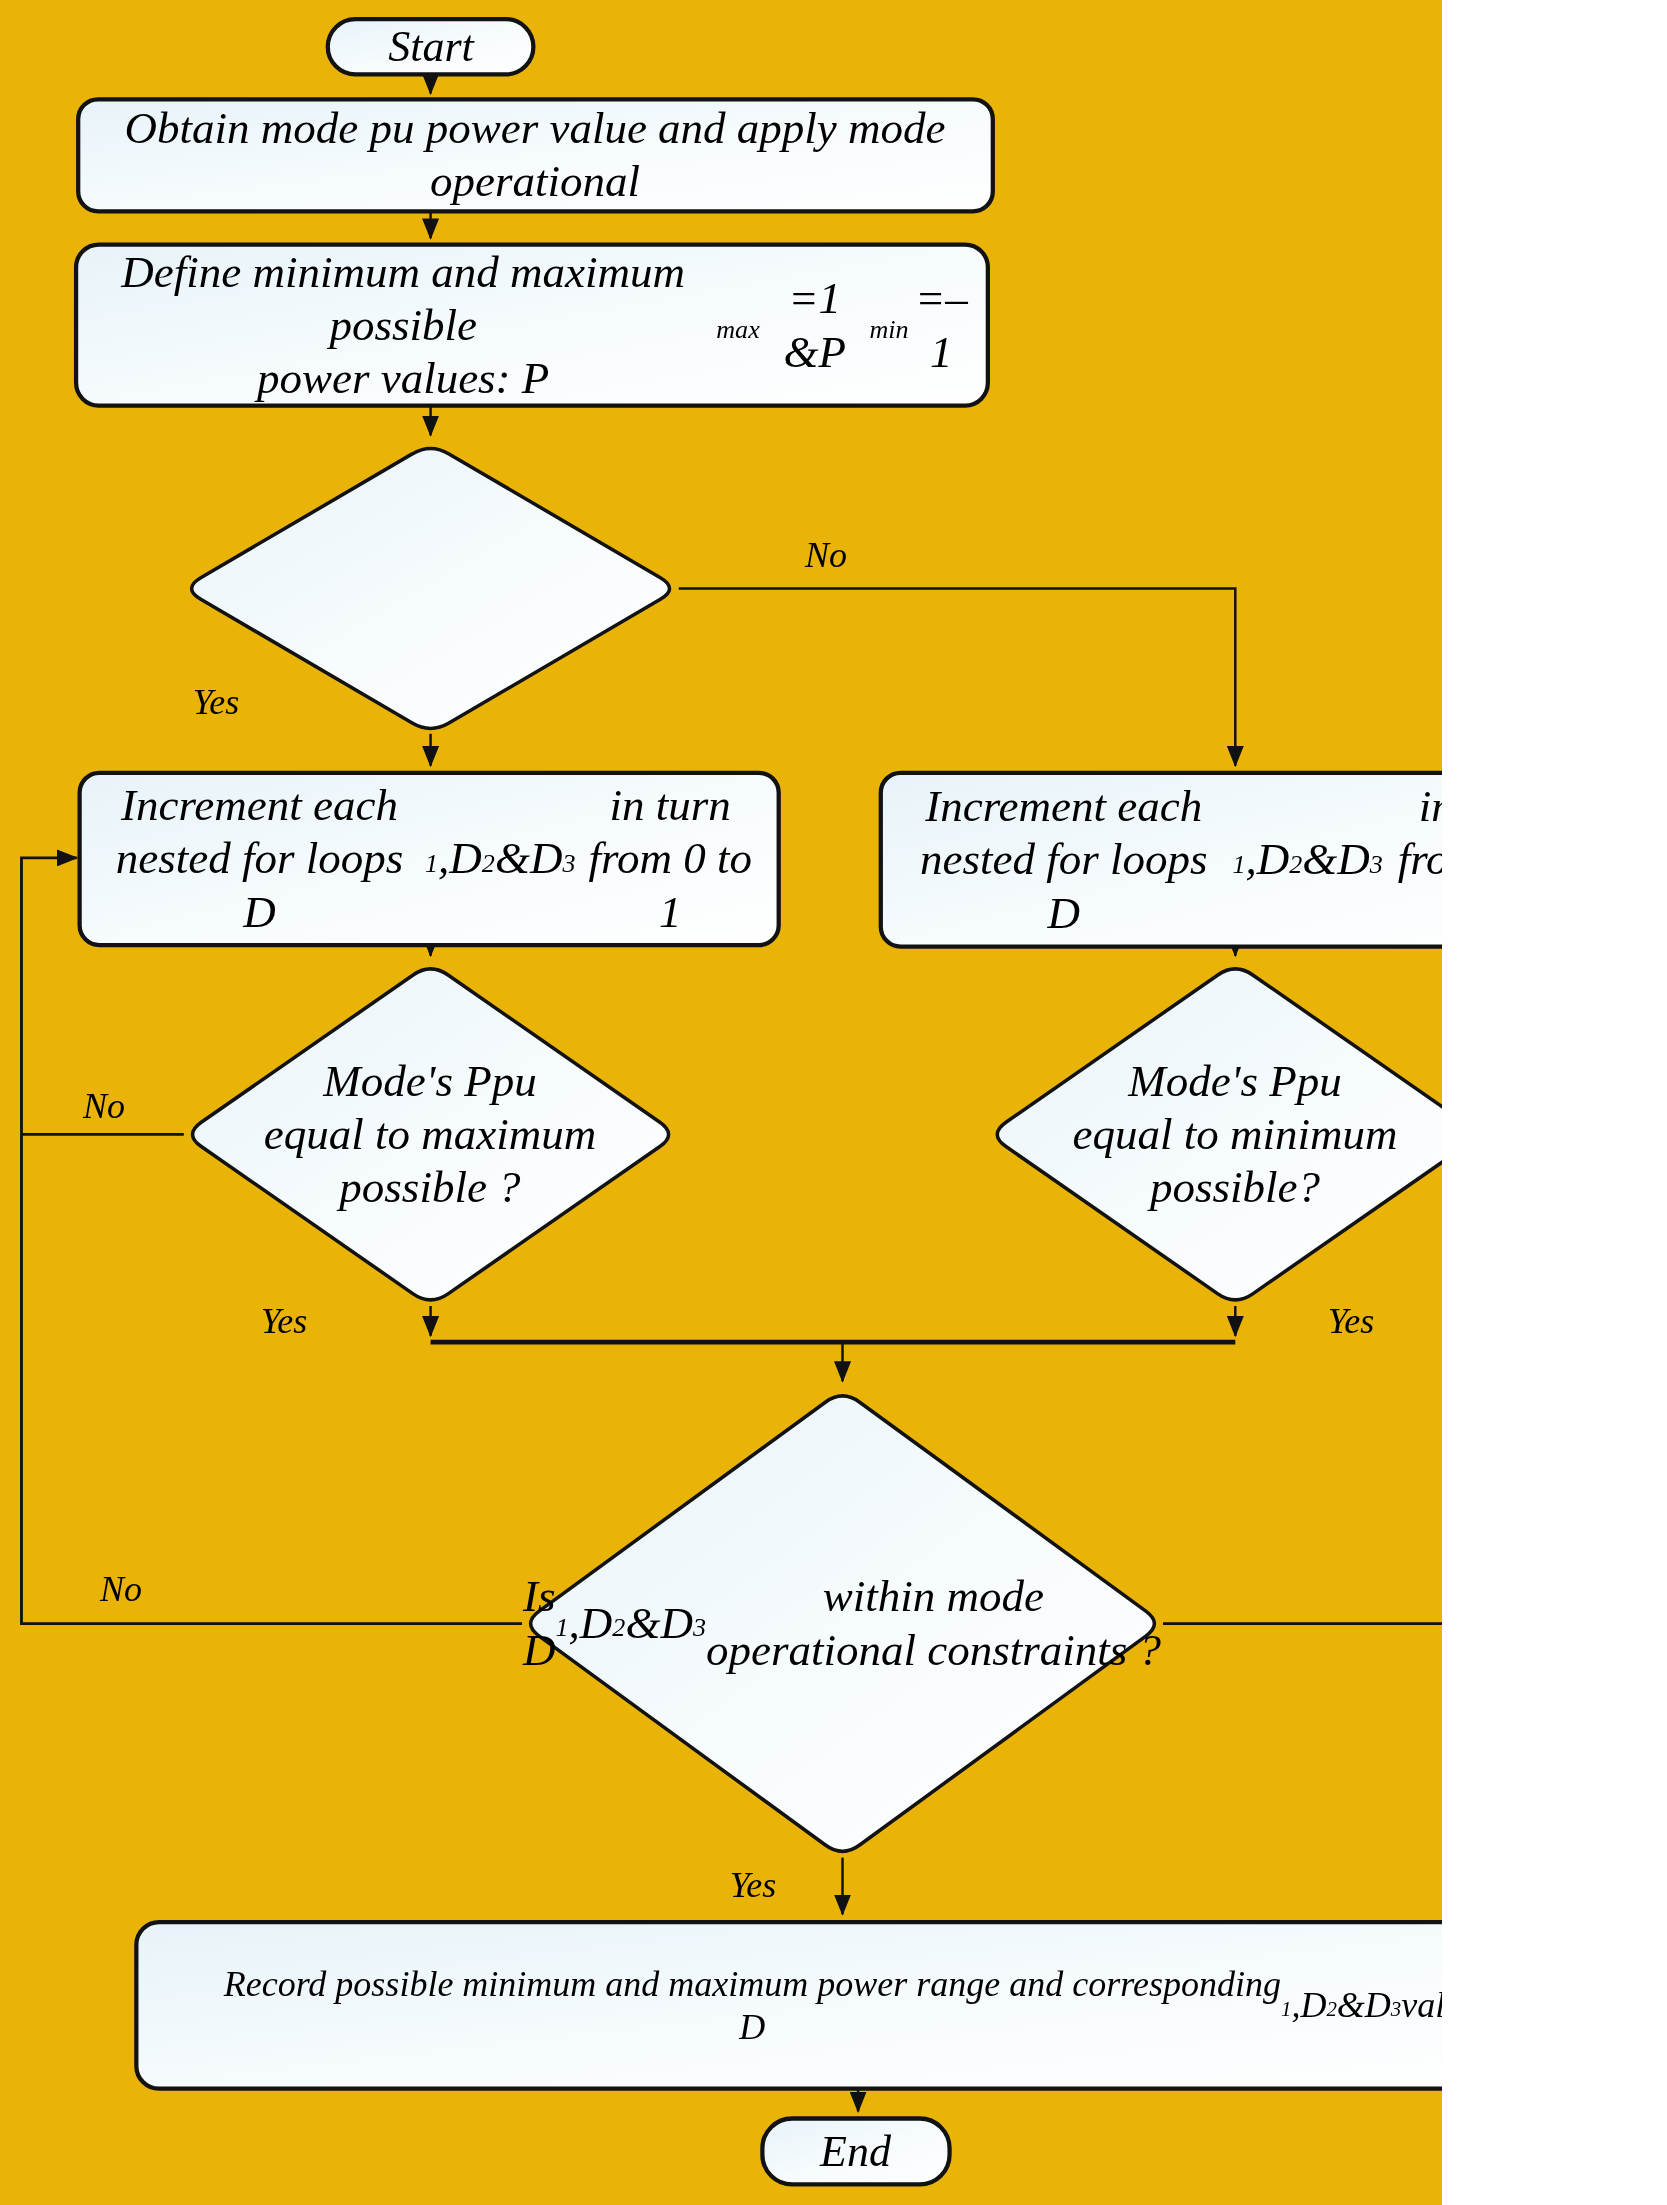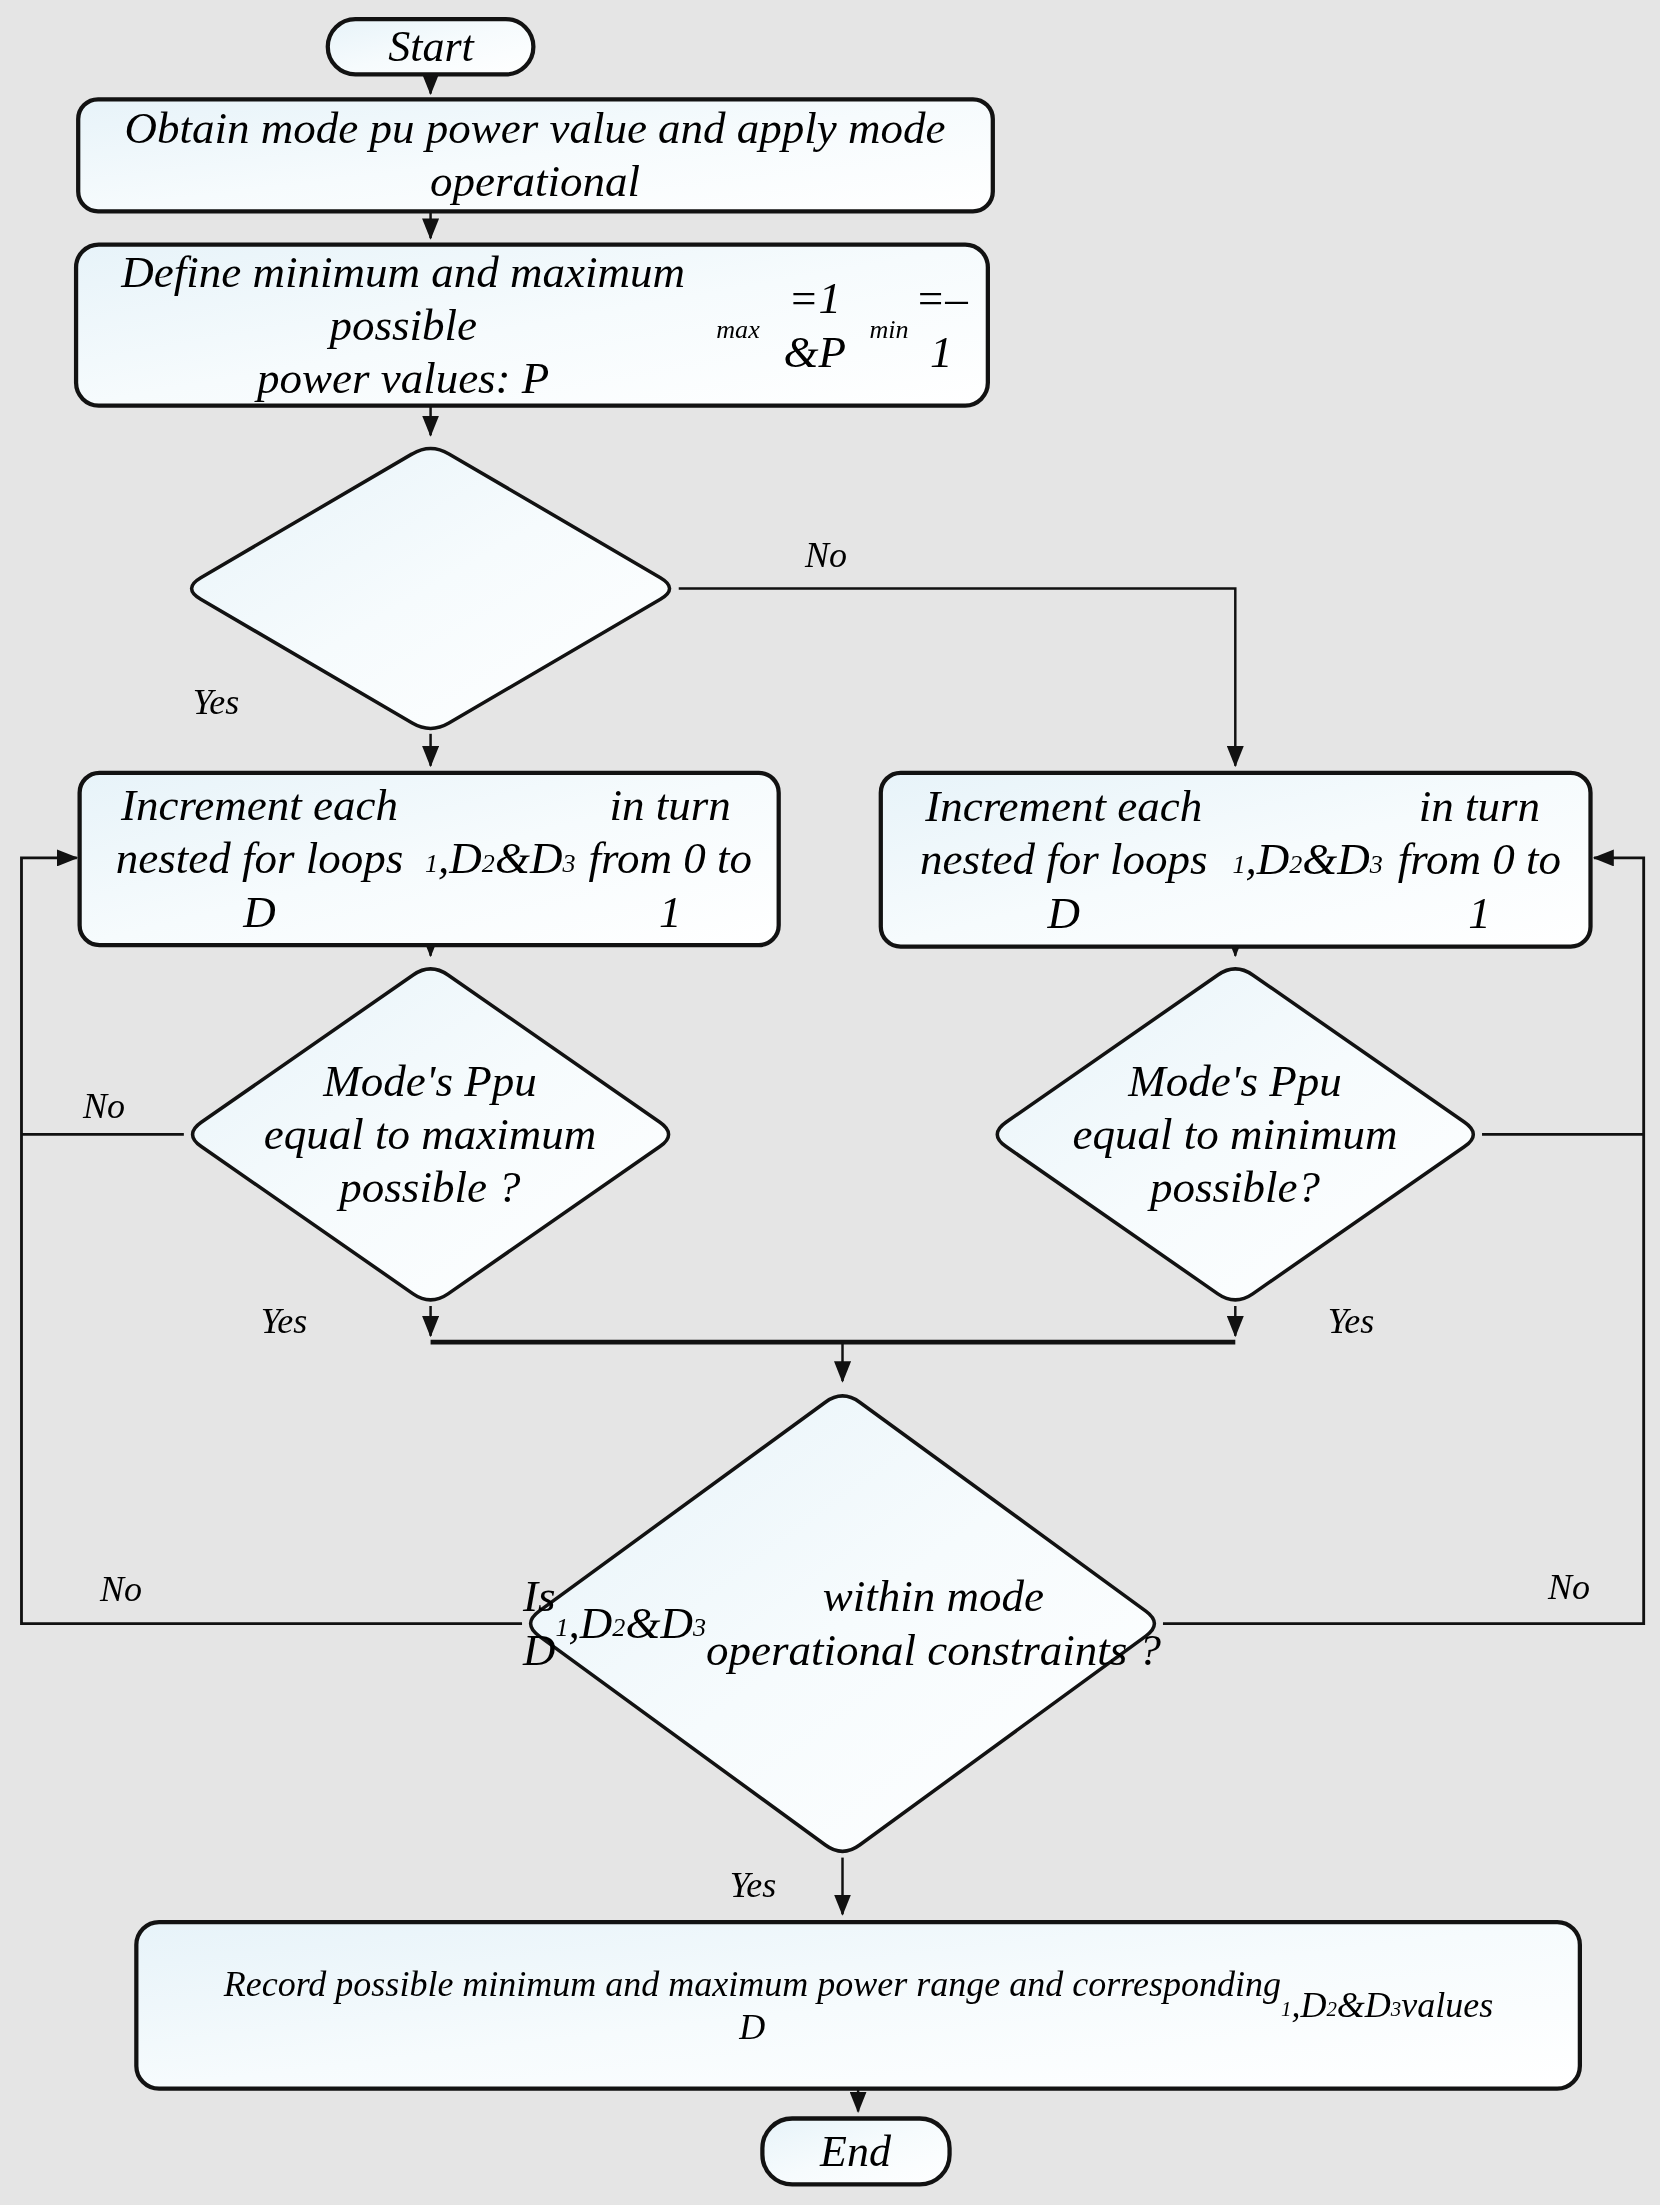--- a/index.html
+++ b/index.html
@@ -1,19 +1,19 @@
 <!DOCTYPE html>
 <html style="font-size:11.3px"><head>
 <meta charset="utf-8">
 <style>
   html,body{margin:0;padding:0;background:#ffffff;}
   .canvas{
     position:relative;
-    width:1660px;height:2205px;
-    background:#e5e5e5;
+    width:1442px;height:2205px;
+    background:#eab308;
     font-family:"Liberation Serif","DejaVu Serif",serif;
     font-style:italic;
     color:#000;
     overflow:hidden;
   }
   svg.layer{position:absolute;left:0;top:0;}
   .txt{
     position:absolute;
     display:flex;align-items:center;justify-content:center;
     text-align:center;

